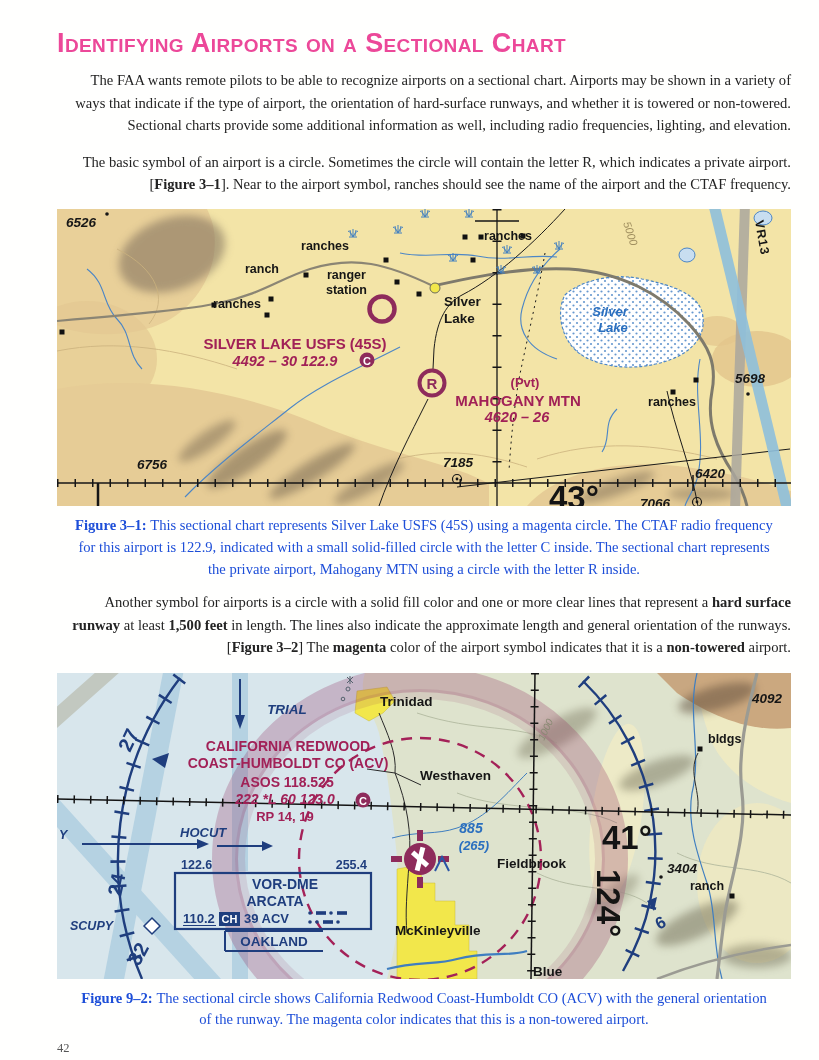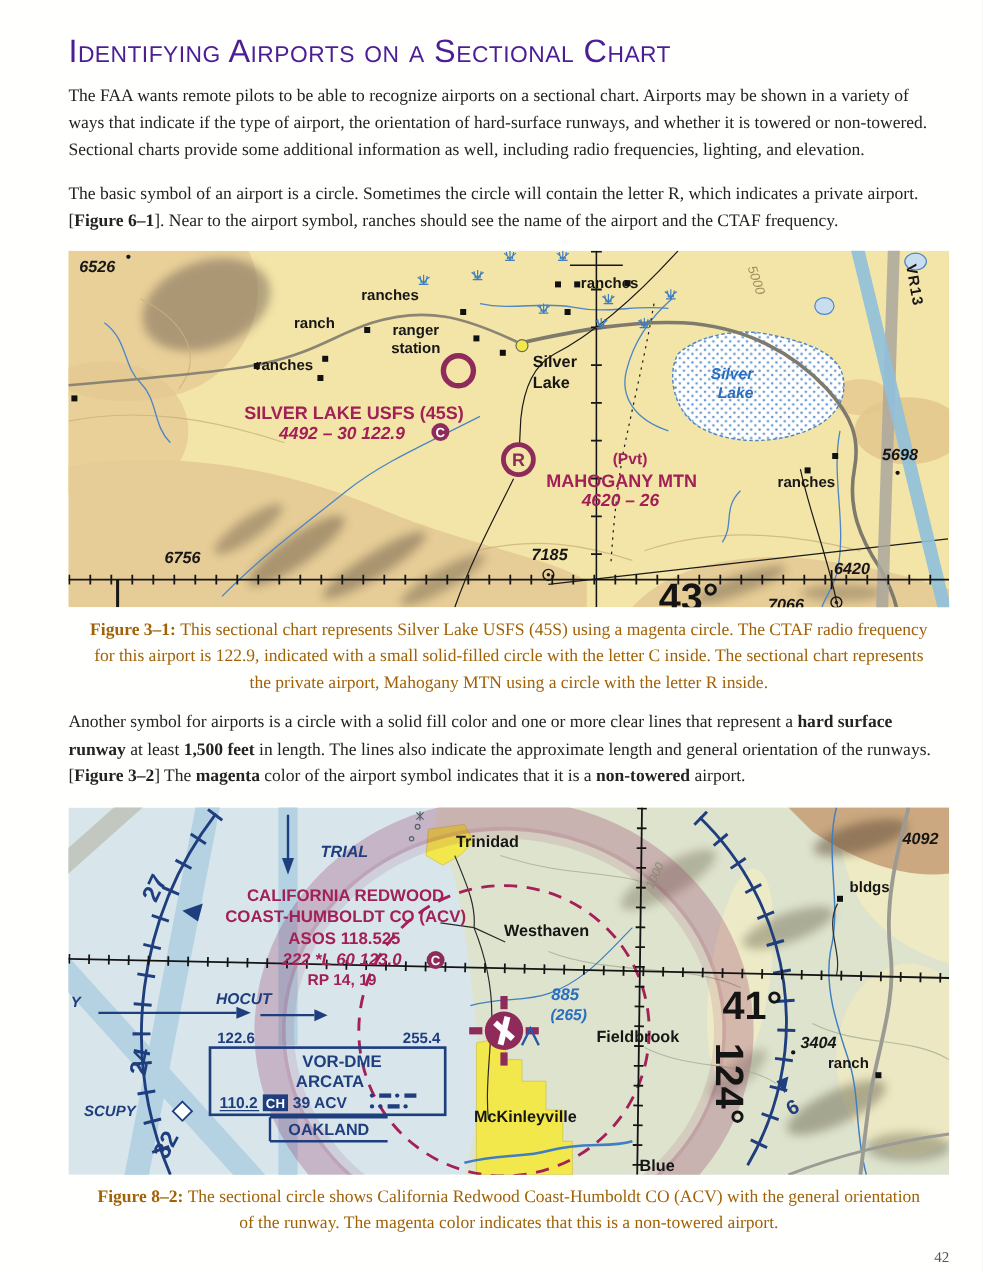--- a/index.html
+++ b/index.html
@@ -1,27 +1,27 @@
 <!DOCTYPE html>
 <html><head>
 <meta charset="utf-8">
 <style>
   html,body{margin:0;padding:0;background:#e8e8e8;}
   .page{width:819px;height:1060px;background:#fffffe;box-sizing:border-box;
         padding:26px 28px 0 57px;position:relative;overflow:hidden;
         font-family:"Liberation Serif",serif;color:#232323;}
   h1.title{margin:0 0 8px 0;font-family:"Liberation Sans",sans-serif;
-        font-variant:small-caps;font-weight:400;font-size:27px;line-height:1.3;
-        color:#4c1d95;letter-spacing:.4px;}
-  p.body{margin:0 0 14px 0;font-size:14.6px;line-height:1.54;text-align:left;width:734px;}
+        font-variant:small-caps;font-weight:700;font-size:27px;line-height:1.3;
+        color:#ec4899;letter-spacing:.4px;}
+  p.body{margin:0 0 14px 0;font-size:14.6px;line-height:1.54;text-align:right;width:734px;}
   .b{font-weight:700;}
   figure{margin:4px 0 0 0;width:734px;}
   figure svg{display:block;}
-  figcaption{width:700px;margin:9px auto 10px;text-align:center;font-size:14.6px;line-height:1.5;color:#a16207;}
-  .pagenum{text-align:right;font-size:12.5px;color:#555;margin-top:8px;}
+  figcaption{width:700px;margin:9px auto 10px;text-align:center;font-size:14.6px;line-height:1.5;color:#1d4ed8;}
+  .pagenum{text-align:left;font-size:12.5px;color:#555;margin-top:8px;}
   
   svg{font-family:"Liberation Sans",sans-serif;}
   .m-lbl{fill:#161616;font-size:12.5px;font-weight:600;}
   .m-town{fill:#161616;font-size:13.5px;font-weight:700;}
   .m-elev{fill:#161616;font-size:13.5px;font-weight:700;font-style:italic;}
   .m-mag{fill:#A12157;font-weight:700;}
   .m-magit{fill:#A12157;font-weight:700;font-style:italic;}
   .m-navy{fill:#1F3E7E;font-weight:700;}
   .m-navyit{fill:#1F3E7E;font-weight:700;font-style:italic;}
   .m-blueit{fill:#2A6FBF;font-weight:700;font-style:italic;}
@@ -29,21 +29,21 @@
   .sq{fill:#111;}
 </style>
 </head>
 <body>
 
 <div class="page">
 
   <h1 class="title">Identifying Airports on a Sectional Chart</h1>
 
   <p class="body"><span>The FAA wants remote pilots to be able to recognize airports on a sectional chart. Airports may be shown in a variety of ways that indicate if the type of airport, the orientation of hard-surface runways, and whether it is towered or non-towered. Sectional charts provide some additional information as well, including radio frequencies, lighting, and elevation.</span></p>
-  <p class="body"><span>The basic symbol of an airport is a circle. Sometimes the circle will contain the letter R, which indicates a private airport. [</span><span class="b">Figure 6–1</span><span>]. Near to the airport symbol, ranches should see the name of the airport and the CTAF frequency.</span></p>
+  <p class="body"><span>The basic symbol of an airport is a circle. Sometimes the circle will contain the letter R, which indicates a private airport. [</span><span class="b">Figure 3–1</span><span>]. Near to the airport symbol, ranches should see the name of the airport and the CTAF frequency.</span></p>
 
   <figure>
     <svg width="734" height="297" viewBox="0 0 734 297">
       <defs>
         <filter id="bl1" x="-40%" y="-40%" width="180%" height="180%">
             <feGaussianBlur stdDeviation="4"></feGaussianBlur>
           </filter>
         <pattern id="lakedots" width="7" height="7" patternUnits="userSpaceOnUse">
           <circle cx="2" cy="2" r="1.1" fill="#4C86C6"></circle>
             <circle cx="5.5" cy="5.5" r="1.1" fill="#4C86C6"></circle>
@@ -345,17 +345,17 @@
       <text class="m-blueit" x="414" y="160" font-size="14" fill="#2B55A5" text-anchor="middle">885</text>
       <text class="m-blueit" x="417" y="177" font-size="13" fill="#2B55A5" text-anchor="middle">(265)</text>
       <text font-size="10" font-style="italic" fill="#8A8A74" transform="translate(487 68) rotate(-65)">1000</text>
 
       <g stroke="#55626E" fill="none">
         <circle cx="291" cy="16" r="2"></circle>
           <circle cx="286" cy="26" r="1.8"></circle>
         <path d="M290,4 L296,10 M296,4 L290,10 M293,3 L293,11"></path>
       </g>
     </svg>
-    <figcaption><span class="b">Figure 8–2: </span><span>The sectional circle shows California Redwood Coast-Humboldt CO (ACV) with the general orientation of the runway. The magenta color indicates that this is a non-towered airport.</span></figcaption>
+    <figcaption><span class="b">Figure 9–2: </span><span>The sectional circle shows California Redwood Coast-Humboldt CO (ACV) with the general orientation of the runway. The magenta color indicates that this is a non-towered airport.</span></figcaption>
   </figure>
 
   <div class="pagenum">42</div>
 </div>
 
 </body></html>

